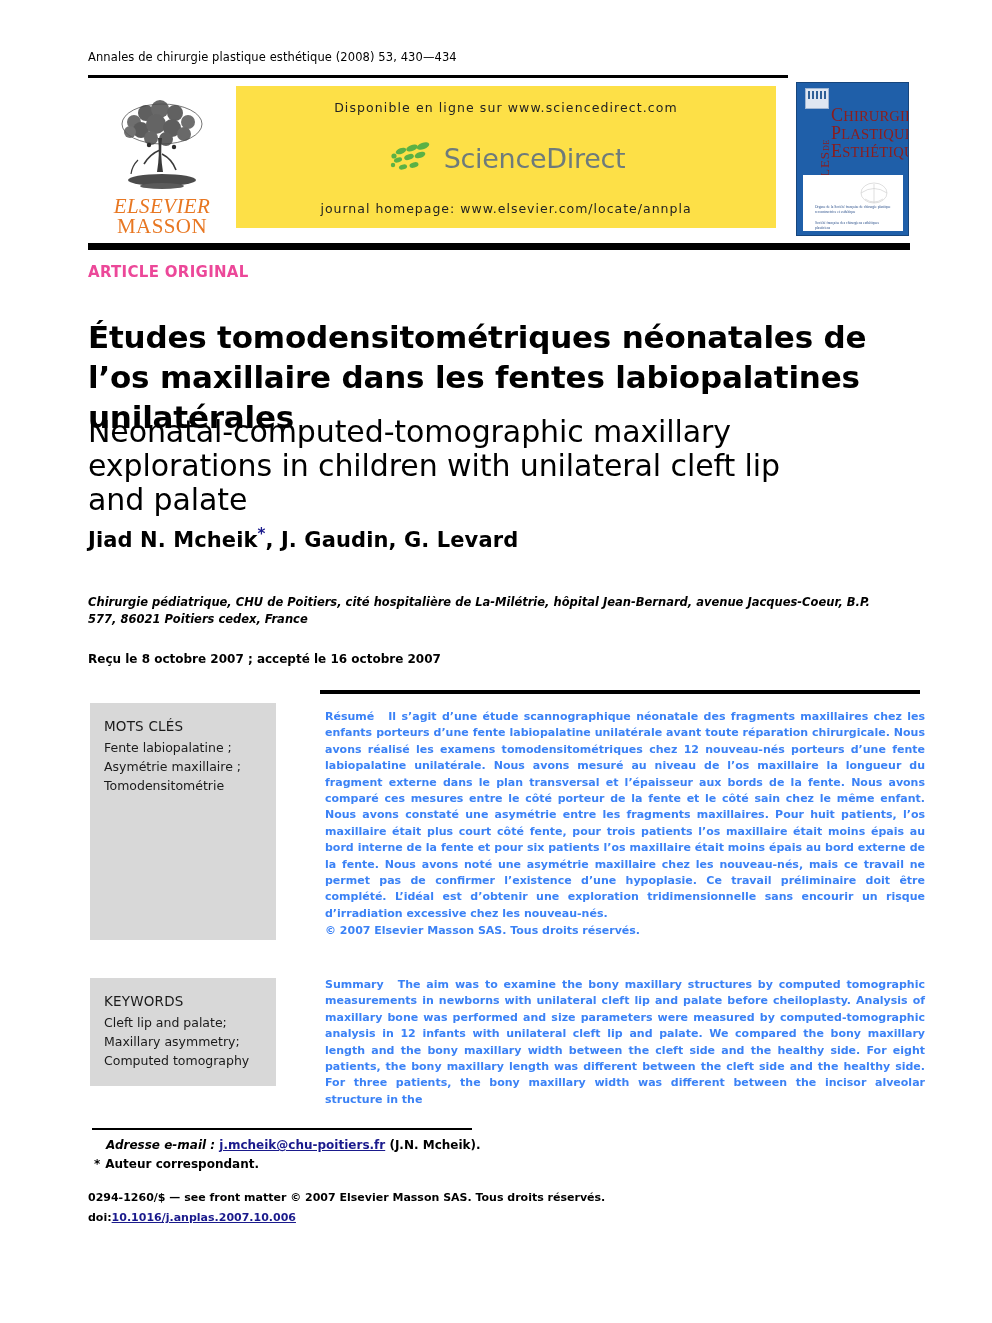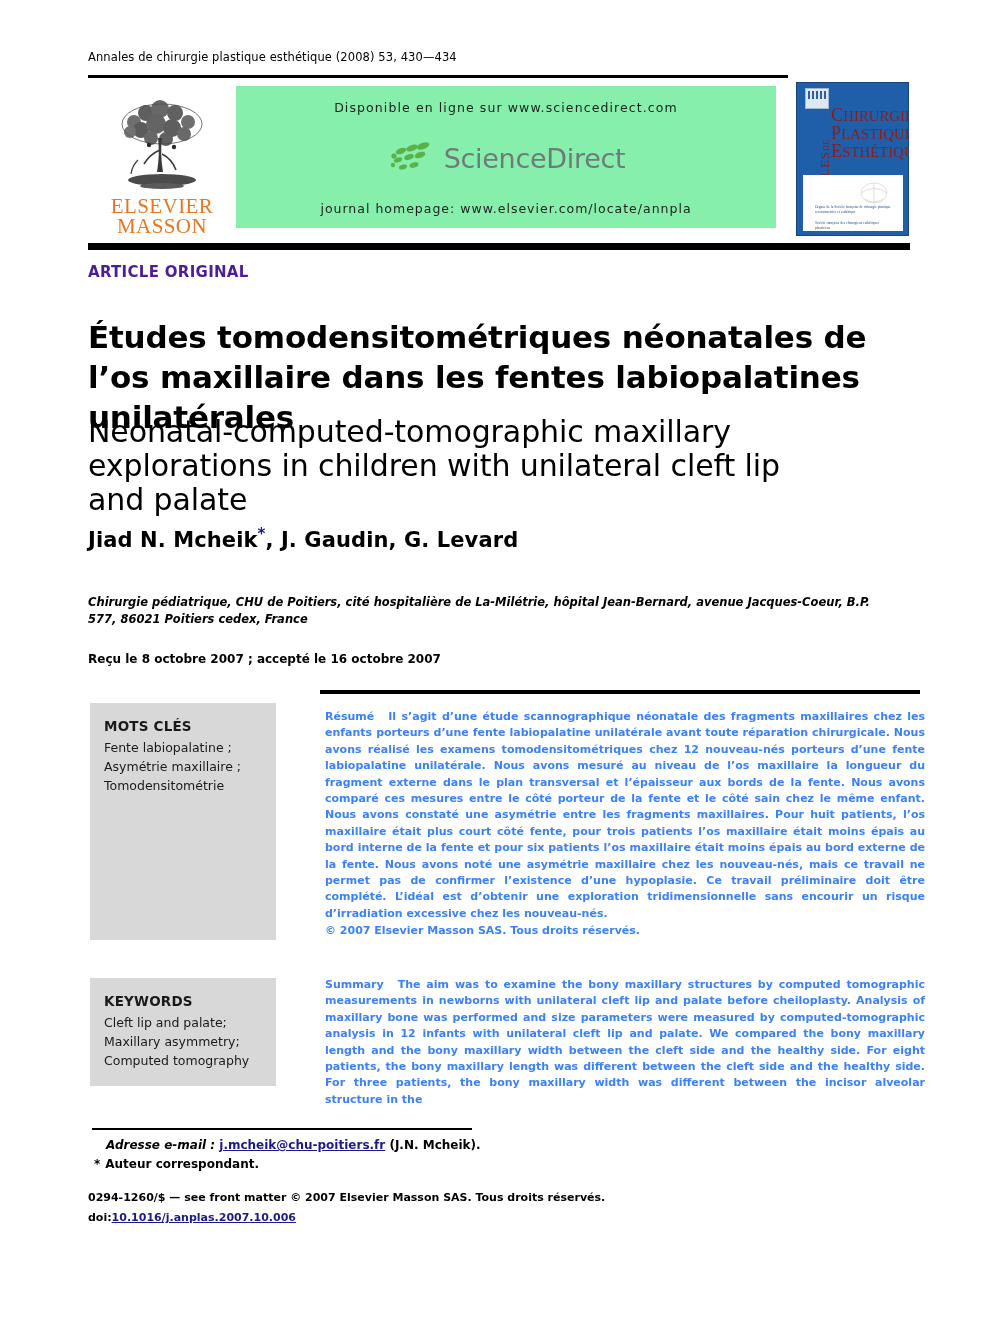--- a/index.html
+++ b/index.html
@@ -65,30 +65,30 @@
   }
   .elsevier-word {
     font-family: "Liberation Serif", serif;
     color: #E87722;
     font-size: 21px;
     line-height: 20px;
     letter-spacing: 0.4px;
     text-align: center;
     font-weight: 400;
   }
-  .elsevier-word .l1 { display: block; }
+  .elsevier-word .l1 { display: block; font-style: italic; }
   .elsevier-word .l2 { display: block; }
 
   .sd-band {
     position: absolute;
     left: 148px;
     top: 4px;
     width: 540px;
     height: 142px;
-    background: #86efac;
+    background: #fde047;
     display: flex;
     flex-direction: column;
     align-items: center;
     justify-content: space-between;
     padding: 14px 0 12px 0;
     box-sizing: border-box;
   }
   .sd-top-line {
     font-size: 12.5px;
     letter-spacing: 1.1px;
@@ -207,21 +207,21 @@
   }
 
   
   .article-type {
     position: absolute;
     left: 88px;
     top: 263px;
     font-size: 15px;
     font-weight: 700;
     letter-spacing: 0.3px;
-    color: #4c1d95;
+    color: #ec4899;
   }
   .title-fr {
     position: absolute;
     left: 88px;
     top: 296px;
     width: 840px;
     font-size: 31px;
     line-height: 40px;
     font-weight: 700;
     letter-spacing: -0.2px;
@@ -285,21 +285,21 @@
     position: absolute;
     background: #d8d8d8;
     width: 186px;
     box-sizing: border-box;
     padding: 14px 12px 12px 14px;
     font-size: 12.5px;
     line-height: 19px;
     color: #1a1a1a;
   }
   .kw-box .kw-head {
-    font-weight: 700;
+    font-weight: 400;
     font-size: 13.5px;
     letter-spacing: 0.2px;
     margin-bottom: 2px;
     display: block;
   }
   .kw-box .kw-item { display: block; }
   #kw-fr { left: 90px; top: 703px; height: 237px; }
   #kw-en { left: 90px; top: 978px; height: 108px; }
 
   .abstract-body {

